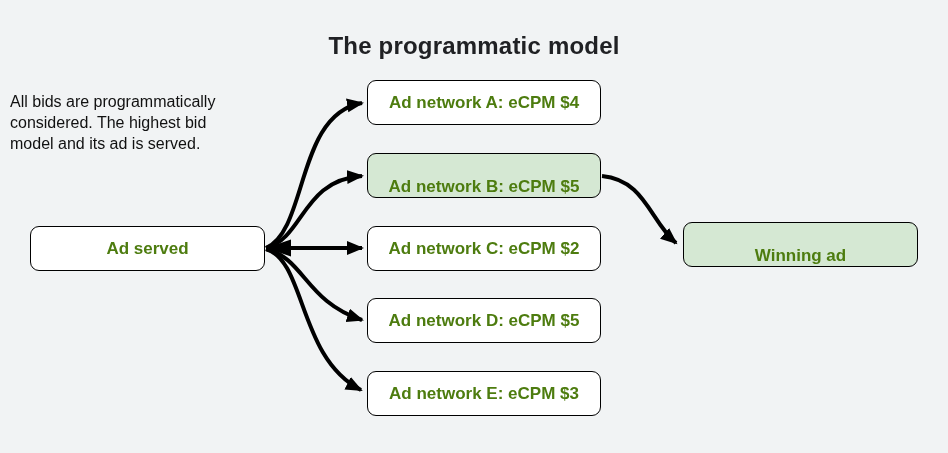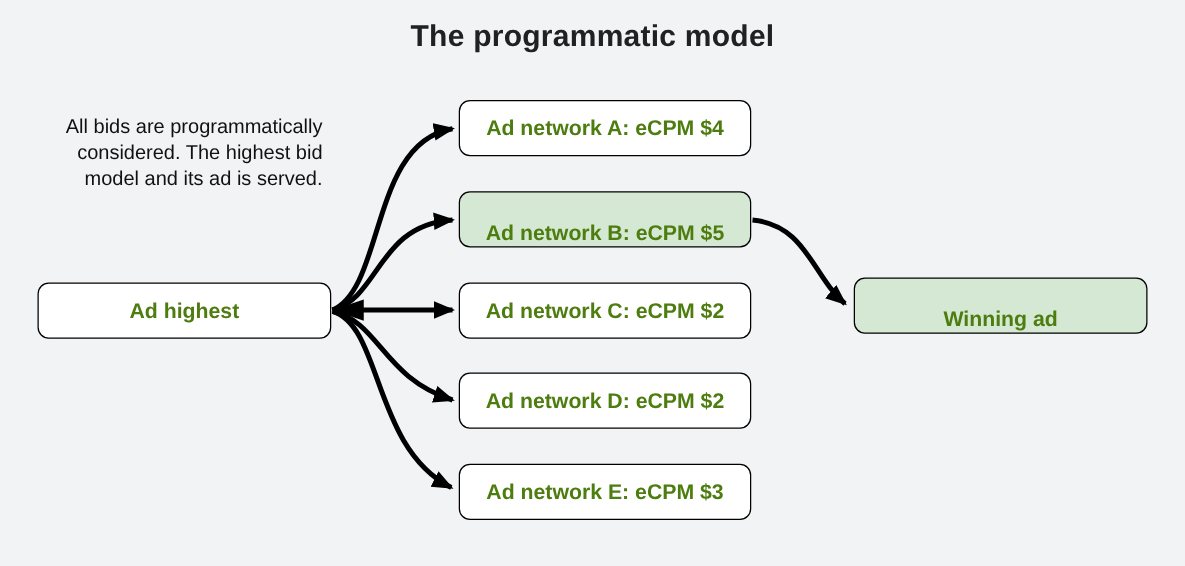--- a/index.html
+++ b/index.html
@@ -7,27 +7,27 @@
     --border:#000000; --arrow:#000000; --text:#202124;
   }
   html,body { margin:0; padding:0; }
   .canvas {
     position:relative; width:948px; height:453px;
     background:var(--background);
     font-family:"Liberation Sans", sans-serif;
     overflow:hidden;
   }
   .title {
-    position:absolute; top:16px; left:0; width:100%;
+    position:absolute; top:32px; left:0; width:100%;
     text-align:center; font-size:24px; font-weight:700;
     color:var(--text); letter-spacing:0.2px;
   }
   .desc {
     position:absolute; top:91px; left:10px; width:248px;
-    text-align:right; font-size:16px; line-height:21px; color:#111111;
+    text-align:left; font-size:16px; line-height:21px; color:#111111;
   }
   .arrow-layer { position:absolute; top:0; left:0; }
   .box {
     position:absolute; width:234px; height:45px; box-sizing:border-box;
     background:var(--box_fill);
     border:1.6px solid var(--border); border-radius:9px;
     display:flex; align-items:center; justify-content:center;
     font-size:17px; font-weight:700; color:#4d7c0f;
     white-space:nowrap;
   }
@@ -64,34 +64,34 @@
       <path d="M 266 248 C 304 238, 302 180, 362 176" marker-end="url(#ah)"></path>
       <path d="M 266 248 L 362 248" marker-end="url(#ah)"></path>
       <path d="M 266 249 C 304 258, 306 302, 362 320" marker-end="url(#ah)"></path>
       <path d="M 266 249 C 306 261, 298 358, 361 390" marker-end="url(#ah)"></path>
       <path d="M 602 176 C 645 180, 650 221, 676 243" marker-end="url(#ah)"></path>
     </g>
     <polygon points="266,248 291,239.5 291,256.5" fill="#000000"></polygon>
   </svg>
 
   <div class="box" id="req">
-    <span>Ad highest</span>
+    <span>Ad served</span>
   </div>
 
   <div class="box" id="na">
     <span>Ad network A: eCPM $4</span>
   </div>
   <div class="box highlight" id="nb">
     <span>Ad network B: eCPM $5</span>
   </div>
   <div class="box" id="nc">
     <span>Ad network C: eCPM $2</span>
   </div>
   <div class="box" id="nd">
-    <span>Ad network D: eCPM $2</span>
+    <span>Ad network D: eCPM $5</span>
   </div>
   <div class="box" id="ne">
     <span>Ad network E: eCPM $3</span>
   </div>
 
   <div class="box highlight" id="win">
     <span>Winning ad</span>
   </div>
 
 </div>

